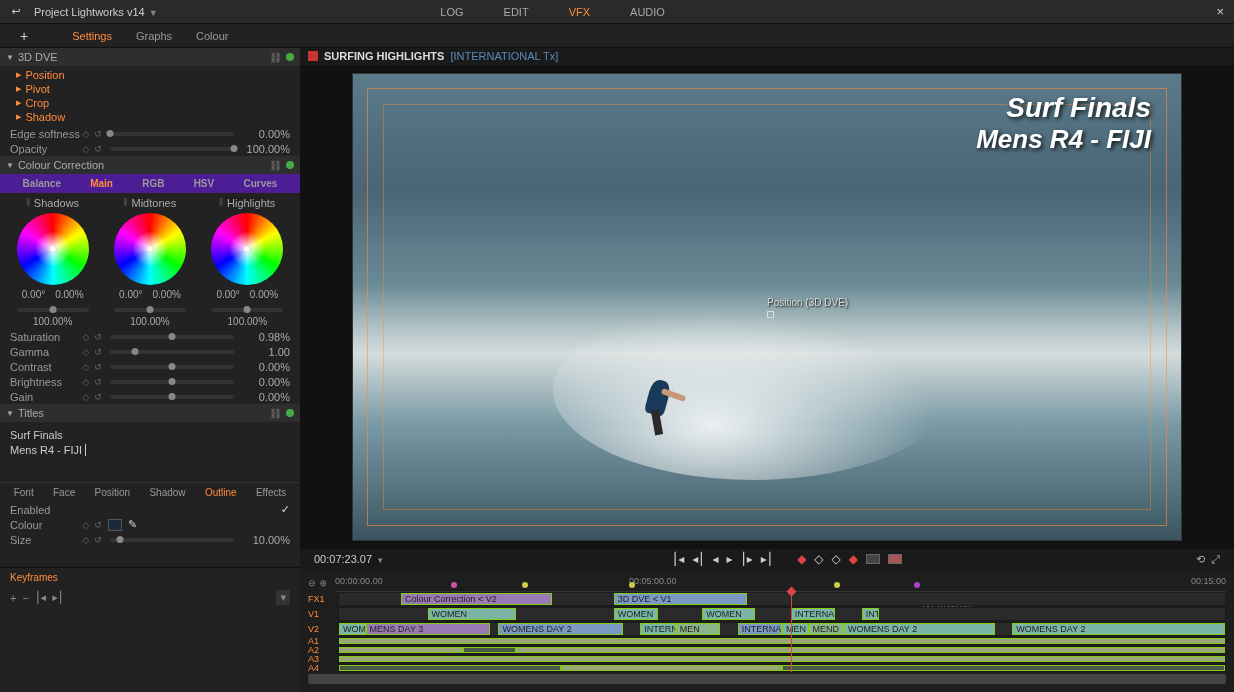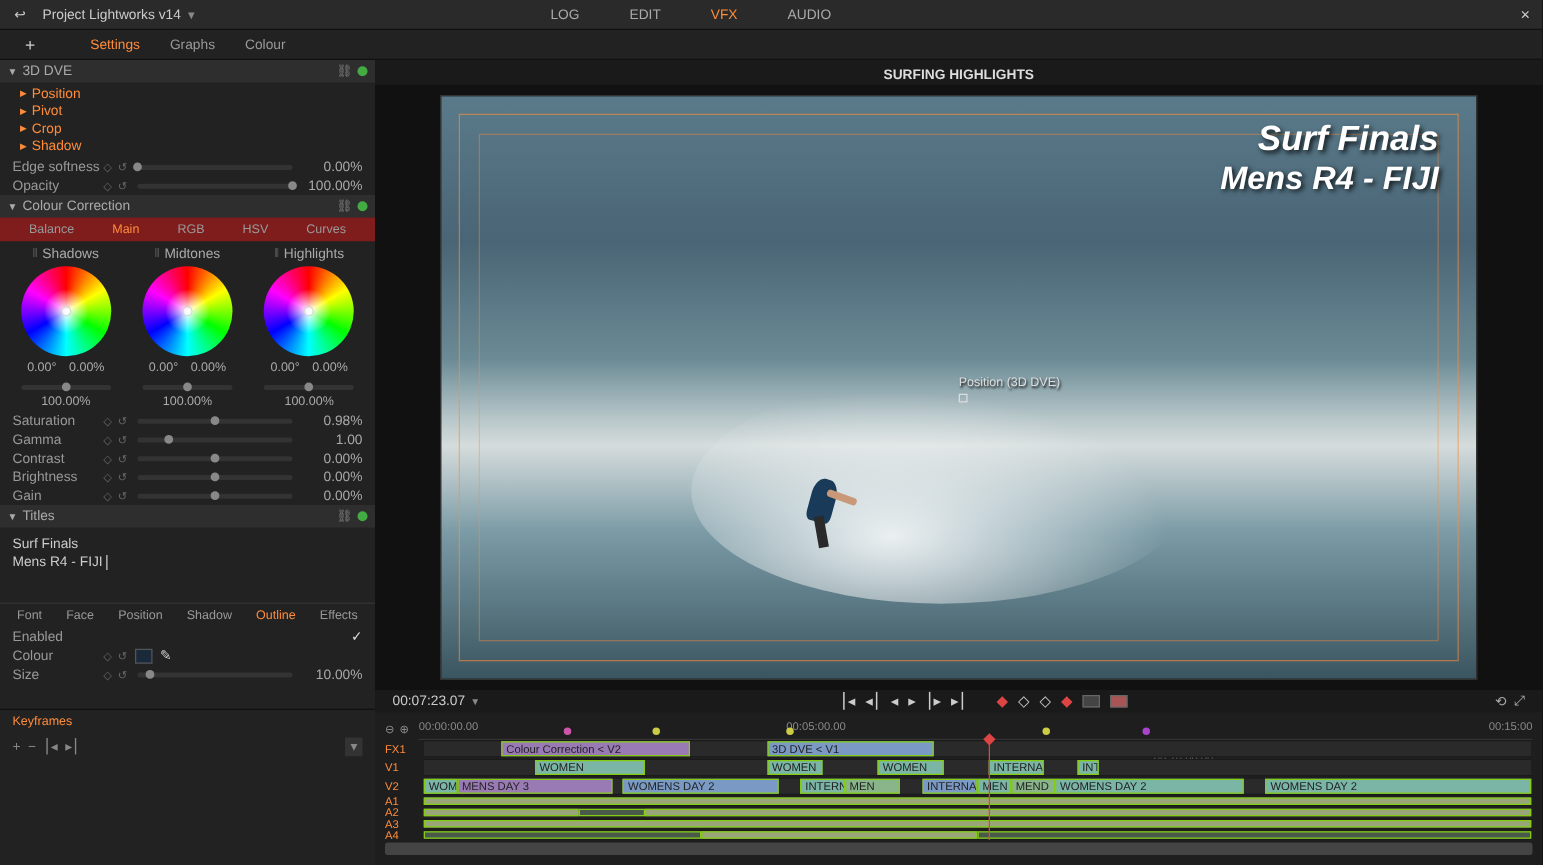--- a/index.html
+++ b/index.html
@@ -34,21 +34,21 @@
 .prop-list .item .tri { font-size:7px; margin-right:4px; }
 
 .param-row { display:flex; align-items:center; padding:1px 10px; height:15px; }
 .param-row .label { width:70px; color:#999; }
 .param-row .kf-icon { width:12px; text-align:center; font-size:9px; color:#666; }
 .param-row .reset-icon { width:12px; text-align:center; font-size:9px; color:#666; cursor:pointer; }
 .param-row .slider-track { flex:1; height:4px; background:#333; margin:0 6px; position:relative; border-radius:2px; }
 .param-row .slider-thumb { position:absolute; width:7px; height:7px; background:#888; border-radius:50%; top:-2px; transform:translateX(-50%); cursor:pointer; }
 .param-row .value { width:50px; text-align:right; color:#aaa; }
 
-.cc-tabs { display:flex; justify-content:space-around; padding:4px 8px; background:#7f1d1d; }
+.cc-tabs { display:flex; justify-content:space-around; padding:4px 8px; background:#4c1d95;font-weight:bold; }
 .cc-tabs span { color:#999; cursor:pointer; font-size:10px; }
 .cc-tabs span.active { color:#ff8c3a; }
 
 .wheels { display:flex; justify-content:space-around; padding:4px 4px 2px; }
 .wheel-col { display:flex; flex-direction:column; align-items:center; width:90px; }
 .wheel-col .whdr { display:flex; align-items:center; gap:4px; margin-bottom:4px; }
 .wheel-col .whdr .bars { font-size:8px; color:#666; }
 .wheel { width:72px; height:72px; border-radius:50%; background:conic-gradient(red,yellow,lime,cyan,blue,magenta,red); position:relative; cursor:pointer; }
 .wheel::after { content:''; position:absolute; inset:18px; border-radius:50%; background:radial-gradient(circle,#fff 0%, rgba(255,255,255,0) 70%); }
 .wheel .ctr { position:absolute; top:50%; left:50%; width:8px; height:8px; border:1px solid #333; border-radius:50%; transform:translate(-50%,-50%); background:rgba(255,255,255,0.6); }
@@ -59,21 +59,21 @@
 
 .title-editor { padding:6px 10px; min-height:60px; color:#ccc; line-height:1.4; }
 .title-tabs { display:flex; justify-content:space-around; padding:4px; border-top:1px solid #333; }
 .title-tabs span { color:#999; font-size:10px; cursor:pointer; }
 .title-tabs span.active { color:#ff8c3a; }
 
 .keyframe-bar { background:#222; padding:4px 10px; color:#ff8c3a; font-size:10px; border-top:1px solid #111; }
 .kf-controls { display:flex; align-items:center; padding:3px 10px; gap:6px; color:#888; }
 
 
-.clip-title { height:20px; display:flex; align-items:center; padding:0 8px; gap:6px;flex-direction:column; }
+.clip-title { height:20px; display:flex; align-items:center; padding:0 8px; gap:6px; }
 .rec-dot { width:10px; height:10px; background:#c33; }
 .clip-title .name { color:#ddd; font-weight:bold; }
 .clip-title .sub { color:#5a8ab8; }
 
 .viewer-wrap { flex:1; background:#111; display:flex; align-items:center; justify-content:center; padding:8px 20px; }
 .viewer { width:830px; height:468px; background:linear-gradient(180deg, #5a7a8a 0%, #4a6575 25%, #6a8a95 45%, #b5c5c8 55%, #d5dcdc 60%, #7a9aa5 75%, #3a5560 100%); position:relative; border:1px solid #333; overflow:hidden; }
 .safe-frame { position:absolute; inset:14px; border:1px solid rgba(255,140,58,0.6); }
 .safe-frame2 { position:absolute; inset:30px; border:1px solid rgba(255,140,58,0.4); }
 .overlay-title { position:absolute; top:18px; right:30px; text-align:right; color:#fff; font-family:Georgia,serif; font-style:italic; font-weight:bold; text-shadow:2px 2px 4px rgba(0,0,0,0.8); }
 .overlay-title .l1 { font-size:28px; }

